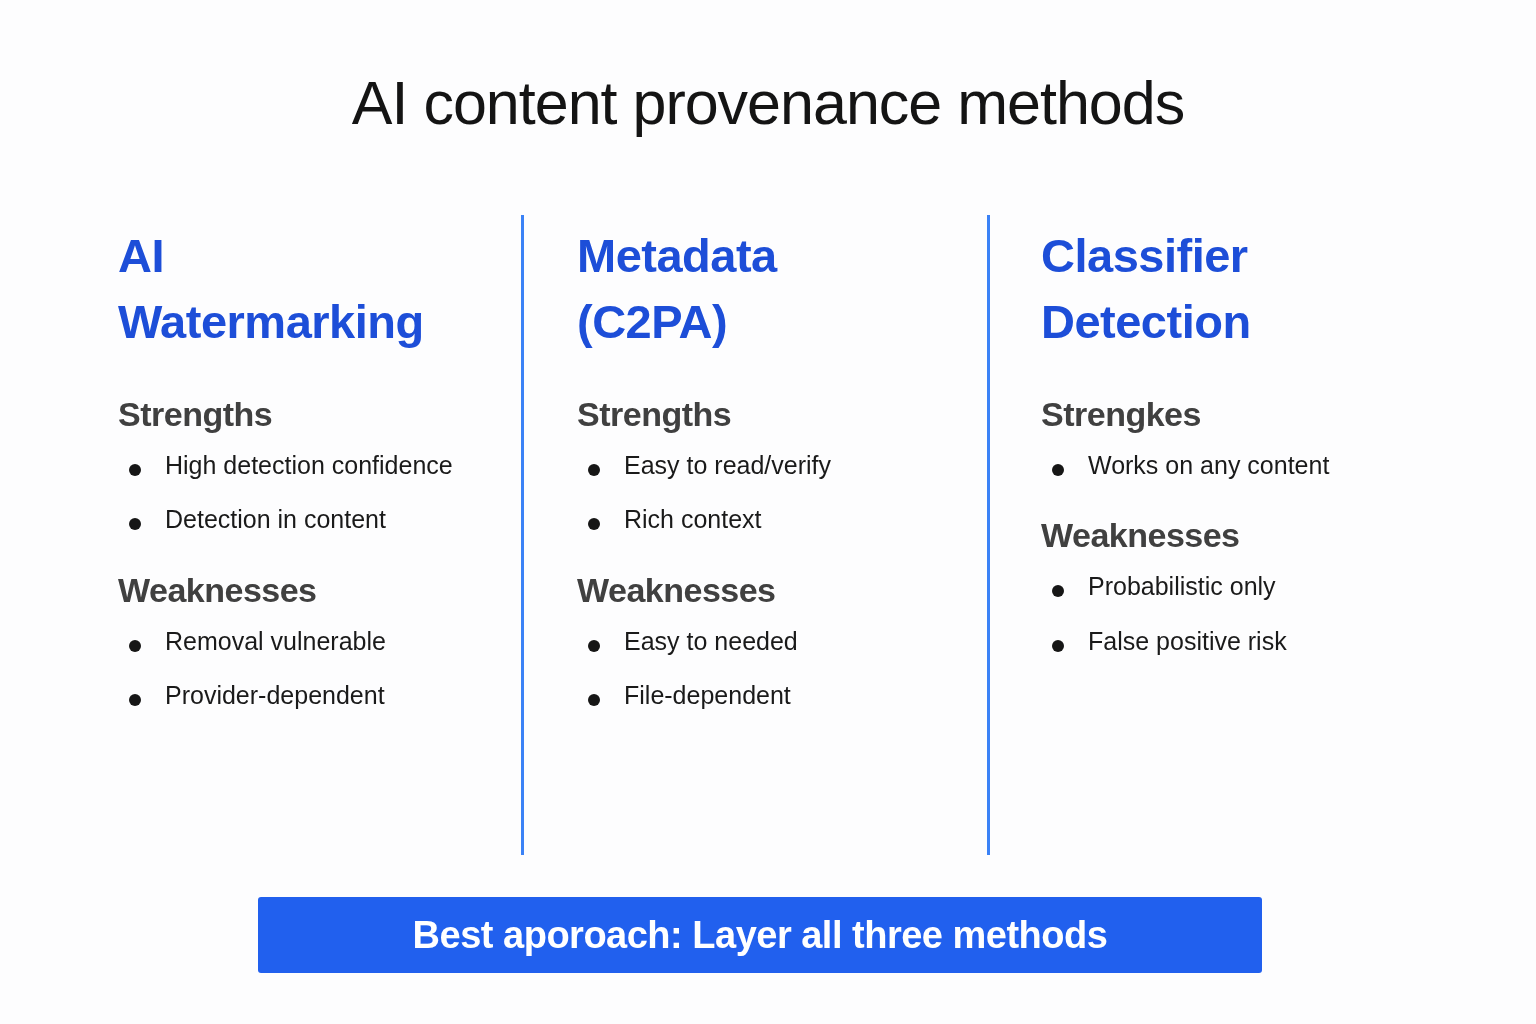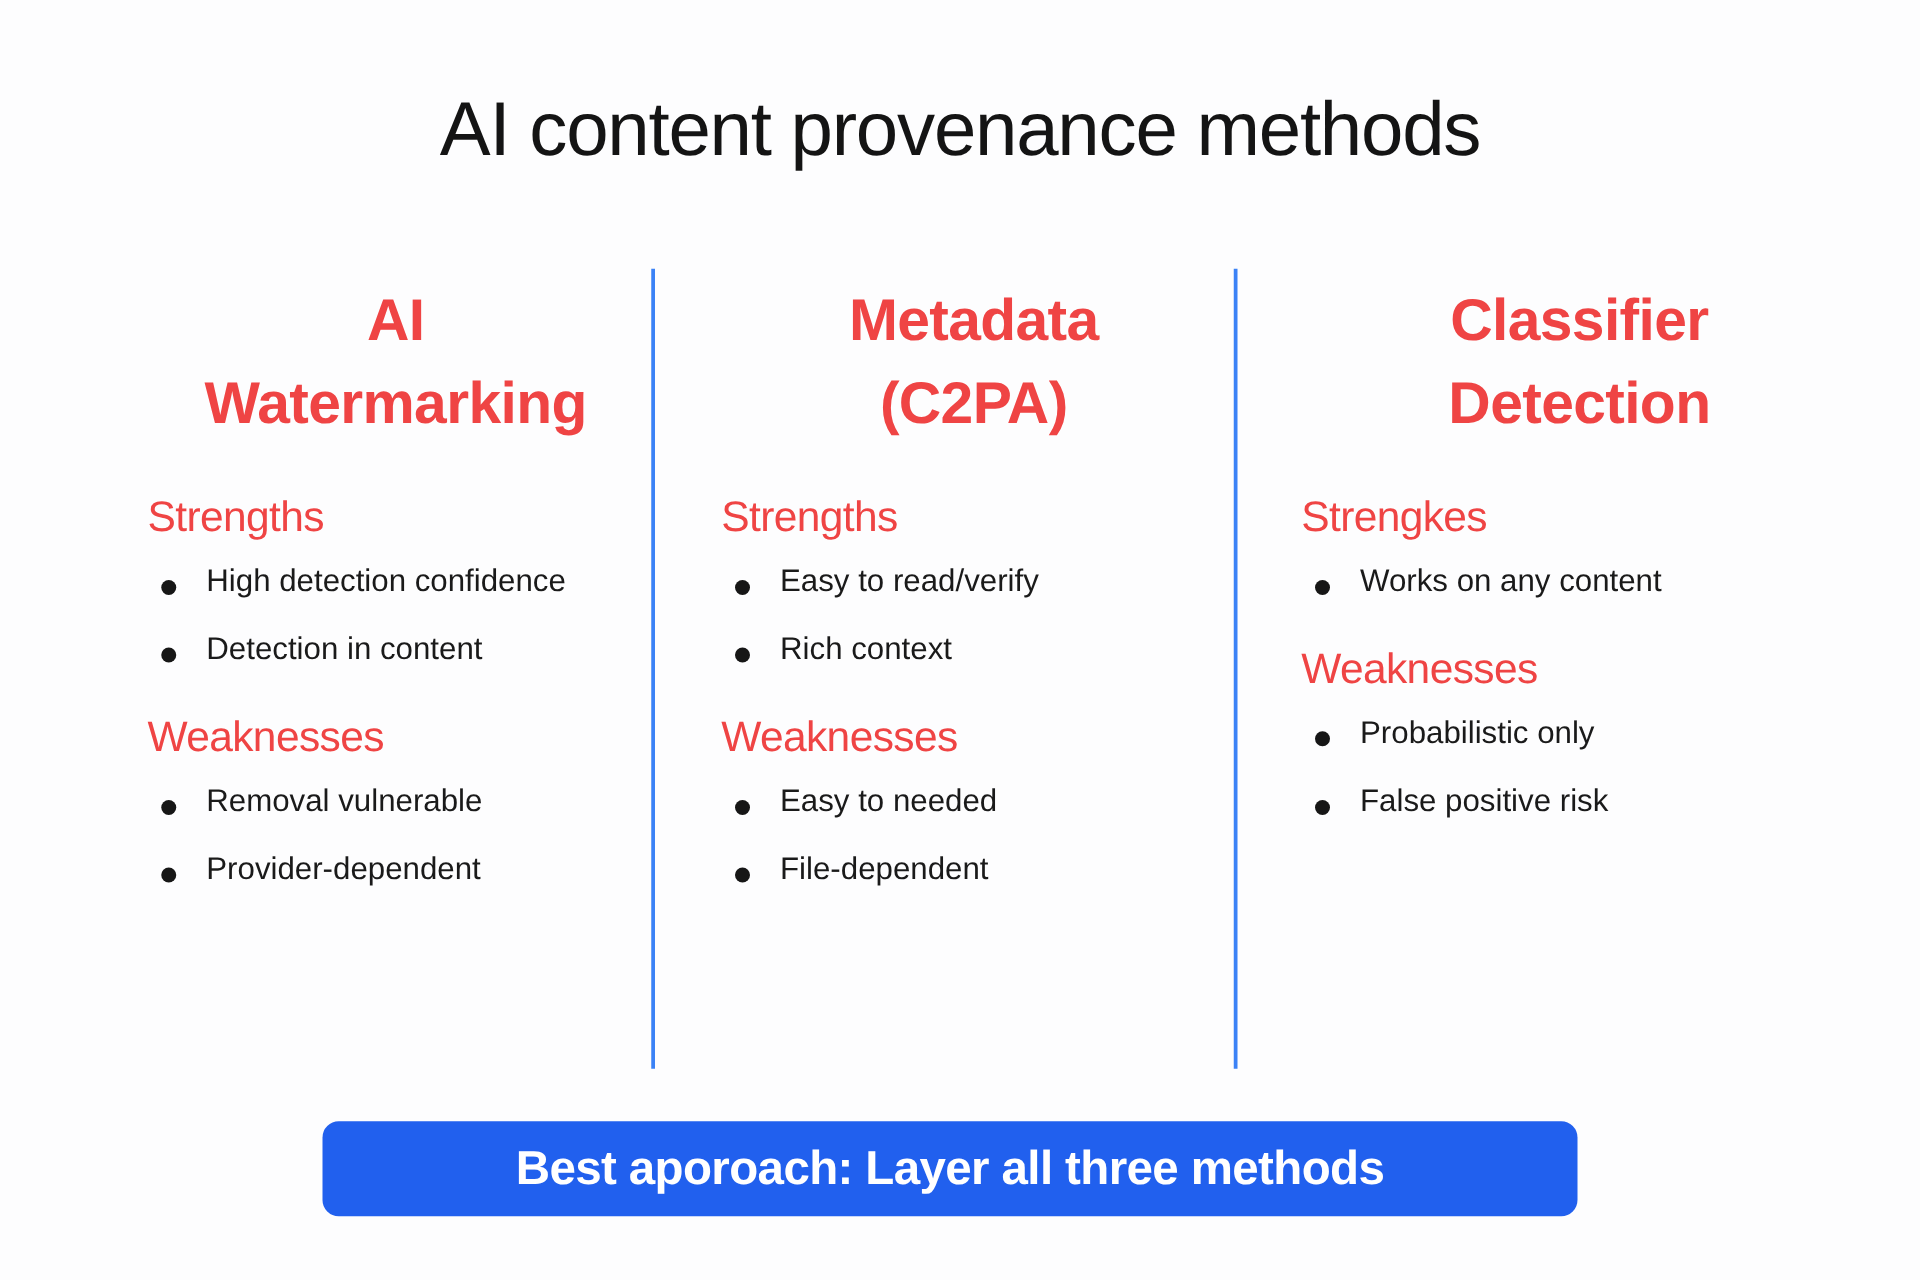--- a/index.html
+++ b/index.html
@@ -34,34 +34,33 @@
     display: grid;
     grid-template-columns: 461px 466px 503px;
   }
   .col { box-sizing: border-box; }
   .col-2, .col-3 { border-left: 3px solid #3b82f6; }
   .col-1 { padding: 0 6px 0 58px; }
   .col-2 { padding: 0 6px 0 53px; }
   .col-3 { padding: 0 4px 0 51px; }
   .col-header {
     margin: 8px 0 40px 0;
-    text-align: center;
     font-size: 47px;
     line-height: 1.4;
     font-weight: 600;
     letter-spacing: -0.5px;
-    color: #ef4444;
+    color: #1d4ed8;
     white-space: pre-line;
   }
   .section-heading {
     margin: 0 0 13px 0;
     font-size: 34px;
-    font-weight: 400;
+    font-weight: 700;
     letter-spacing: -0.5px;
-    color: #ef4444;
+    color: #404040;
   }
   .section + .section { margin-top: 32px; }
   ul.bullets {
     list-style: none;
     margin: 0;
     padding: 0;
   }
   ul.bullets li {
     position: relative;
     padding-left: 47px;
@@ -80,21 +79,21 @@
     border-radius: 50%;
     background: #161616;
   }
   .banner {
     position: absolute;
     left: 258px;
     top: 897px;
     width: 1004px;
     height: 76px;
     background: #2160ee;
-    border-radius: 13px;
+    border-radius: 3px;
     display: flex;
     align-items: center;
     justify-content: center;
   }
   .banner-label {
     color: #ffffff;
     font-size: 38px;
     font-weight: 700;
     letter-spacing: -0.5px;
   }

